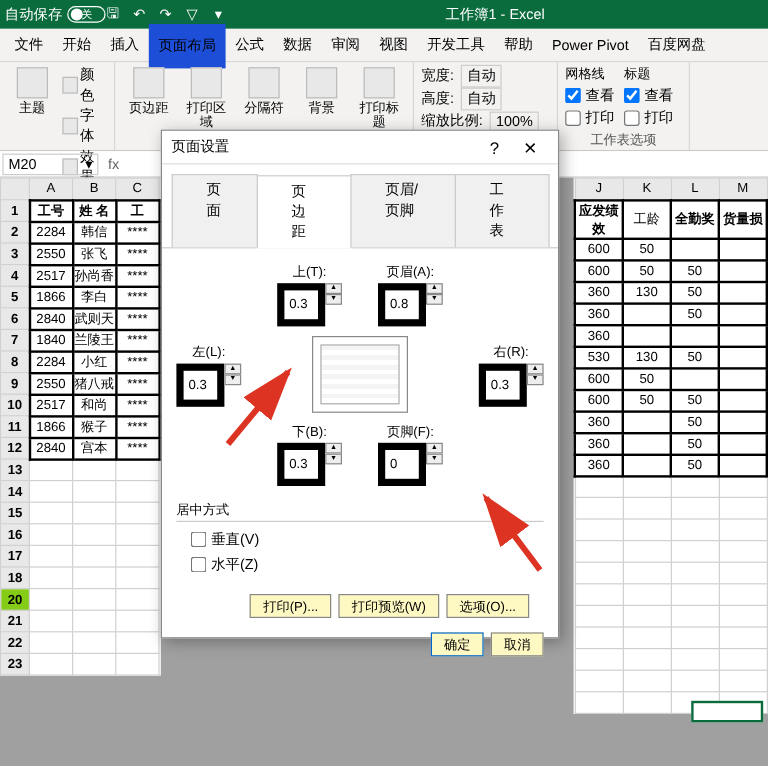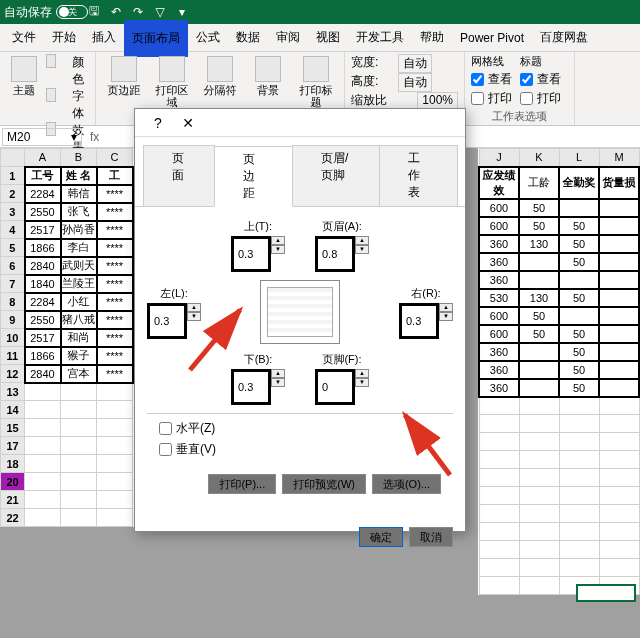--- a/index.html
+++ b/index.html
@@ -14,63 +14,63 @@
 .menubar{background:#f3f2f1;height:28px;display:flex;align-items:center;padding:0 4px;border-bottom:1px solid #d0d0d0}
 .menubar .tab{padding:0 8px;height:39px;display:flex;align-items:center;cursor:pointer}
 .menubar .tab.active{background:#1d4ed8;border-top:2px solid #0a6b3d}
 .ribbon{background:#f3f2f1;height:74px;display:flex;border-bottom:1px solid #c8c8c8}
 .ribbon-group{border-right:1px solid #d8d8d8;padding:2px 6px;display:flex;flex-direction:column;justify-content:space-between}
 .ribbon-group .label{font-size:11px;color:#555;text-align:center}
 .ribbon-btns{display:flex;gap:4px;align-items:flex-start}
 .bigbtn{width:44px;display:flex;flex-direction:column;align-items:center;gap:2px;cursor:pointer;padding:2px}
 .bigbtn .ic{width:26px;height:26px;background:#e8e8e8;border:1px solid #bbb}
 .bigbtn .tx{font-size:11px;text-align:center;line-height:1.1}
-.smrow{display:flex;gap:16px;font-size:11px}
+.smrow{display:flex;align-items:center;gap:2px;font-size:11px}
 .smrow .ic{width:14px;height:14px;background:#e8e8e8;border:1px solid #bbb}
 .cellref{height:22px;display:flex;align-items:center;border-bottom:1px solid #d0d0d0;background:#fff}
 .cellref .name{width:80px;border:1px solid #ccc;height:18px;margin:0 2px;padding:0 4px;display:flex;align-items:center}
 .cellref .fx{padding:0 6px;color:#666}
 .sheet{position:relative;background:#a0a0a0;height:490px}
 .grid{position:absolute;left:0;top:0;background:#fff}
 .grid table{border-collapse:collapse}
 .grid th,.grid td{border:1px solid #d0d0d0;height:18px;font-size:11px;text-align:center;background:#fff}
 .grid .colhdr th{background:#e8e8e8;font-weight:normal}
 .grid .rowhdr{background:#e8e8e8;width:24px}
-.grid .rowhdr.sel{background:#a21caf}
+.grid .rowhdr.sel{background:#84cc16}
 .grid .tblcell{border:2px solid #000}
 .rgrid{position:absolute;right:0;top:0;background:#fff}
 .rgrid table{border-collapse:collapse}
 .rgrid th,.rgrid td{border:1px solid #d0d0d0;height:18px;font-size:11px;text-align:center;background:#fff;width:40px}
 .rgrid .colhdr th{background:#e8e8e8;font-weight:normal}
 .rgrid .tblcell{border:2px solid #000}
 .greencell{position:absolute;right:4px;bottom:36px;width:60px;height:18px;border:2px solid #0a6b3d;background:#fff}
 .dialog{position:absolute;left:134px;top:108px;width:332px;height:424px;background:#fff;border:1px solid #888;box-shadow:3px 3px 12px rgba(0,0,0,.3)}
 .dlg-title{height:28px;display:flex;align-items:center;padding:0 8px;border-bottom:1px solid #ddd}
 .dlg-title .t{flex:1}
 .dlg-title .btn{width:30px;text-align:center;cursor:pointer;font-size:14px}
 .dlg-tabs{display:flex;border-bottom:1px solid #ccc;padding:8px 8px 0}
 .dlg-tabs .tb{padding:4px 28px;border:1px solid #ccc;border-bottom:none;background:#f0f0f0;cursor:pointer;margin-right:-1px}
 .dlg-tabs .tb.active{background:#fff;border-bottom:1px solid #fff;position:relative;top:1px}
 .dlg-body{padding:12px;position:relative;height:320px}
 .margin-row{display:flex;justify-content:center;gap:30px;margin-bottom:8px}
 .margin-col{display:flex;justify-content:space-between;align-items:center;margin:8px 0}
 .margin-item{display:flex;flex-direction:column;align-items:center;gap:2px}
 .margin-item label{font-size:11px}
 .spinner{display:flex}
-.spinner input{width:40px;height:36px;border:3px solid #000000;text-align:left;padding:0 4px;font-size:11px}
+.spinner input{width:40px;height:24px;border:6px solid #000000;text-align:left;padding:12px 4px;font-size:11px}
 .spinner .arr{width:14px;display:flex;flex-direction:column}
 .spinner .arr div{height:9px;border:1px solid #888;background:#eee;font-size:6px;line-height:6px;text-align:center;cursor:pointer}
 .preview{width:80px;height:64px;border:1px solid #888;background:#fff;position:relative;padding:6px}
 .preview .inner{border:1px solid #aaa;height:100%;background:repeating-linear-gradient(#f4f4f4 0,#f4f4f4 4px,#fff 4px,#fff 8px)}
 .fieldset-label{font-size:11px;margin-top:12px}
 .fieldset-line{border-top:1px solid #ccc;margin-top:2px;margin-bottom:6px}
 .chk{display:flex;align-items:center;gap:4px;margin:4px 0 4px 12px}
 .chk input{width:13px;height:13px}
 .dlg-btns{display:flex;justify-content:flex-end;gap:6px;padding:0 12px 10px}
-.dlg-btns button{height:20px;padding:0 10px;border:1px solid #888;background:#737373;cursor:pointer;font-size:11px}
+.dlg-btns button{height:20px;padding:0 10px;border:1px solid #888;background:#fef9c3;cursor:pointer;font-size:11px}
 .dlg-btns .primary{border:1px solid #0066cc}
 .arrow{position:absolute;pointer-events:none}
 .arrow svg{overflow:visible}
 </style>
 </head>
 <body>
 
 <div class="titlebar">
   <div class="autosave">
     <span>自动保存</span>
@@ -79,20 +79,21 @@
       </span>
     <span style="font-size:9px;margin-left:-24px;color:#fff">关</span>
   </div>
   <div class="qat">
     <span>🖫</span>
     <span>↶</span>
     <span>↷</span>
     <span>▽</span>
     <span>▾</span>
   </div>
+  <div class="doc">工作簿1 - Excel</div>
 </div>
 
 <div class="menubar">
   <div class="tab">文件</div>
   <div class="tab">开始</div>
   <div class="tab">插入</div>
   <div class="tab active">页面布局</div>
   <div class="tab">公式</div>
   <div class="tab">数据</div>
   <div class="tab">审阅</div>
@@ -300,20 +301,26 @@
             <td></td>
             <td></td>
           </tr>
           <tr>
             <th class="rowhdr">15</th>
             <td></td>
             <td></td>
             <td></td>
           </tr>
           <tr>
+            <th class="rowhdr">16</th>
+            <td></td>
+            <td></td>
+            <td></td>
+          </tr>
+          <tr>
             <th class="rowhdr">17</th>
             <td></td>
             <td></td>
             <td></td>
           </tr>
           <tr>
             <th class="rowhdr">18</th>
             <td></td>
             <td></td>
             <td></td>
@@ -325,20 +332,26 @@
             <td></td>
           </tr>
           <tr>
             <th class="rowhdr">21</th>
             <td></td>
             <td></td>
             <td></td>
           </tr>
           <tr>
             <th class="rowhdr">22</th>
+            <td></td>
+            <td></td>
+            <td></td>
+          </tr>
+          <tr>
+            <th class="rowhdr">23</th>
             <td></td>
             <td></td>
             <td></td>
           </tr>
         </tbody>
       </table>
   </div>
   <div class="rgrid">
     <table id="rgrid">
         <tbody>
@@ -487,20 +500,21 @@
             <td></td>
           </tr>
         </tbody>
       </table>
   </div>
   <div class="greencell"></div>
 </div>
 
 <div class="dialog">
   <div class="dlg-title">
+    <div class="t">页面设置</div>
     <div class="btn">?</div>
     <div class="btn">✕</div>
   </div>
   <div class="dlg-tabs">
     <div class="tb">页面</div>
     <div class="tb active">页边距</div>
     <div class="tb">页眉/页脚</div>
     <div class="tb">工作表</div>
   </div>
   <div class="dlg-body">
@@ -566,28 +580,29 @@
         <label>页脚(F):</label>
         <div class="spinner">
             <input value="0" style="">
             <div class="arr">
               <div>▲</div>
               <div>▼</div>
             </div>
           </div>
       </div>
     </div>
+    <div class="fieldset-label">居中方式</div>
     <div class="fieldset-line"></div>
     <div class="chk">
         <input type="checkbox" style="">
-        <span>水平(Z)</span>
+        <span>垂直(V)</span>
       </div>
     <div class="chk">
         <input type="checkbox" style="">
-        <span>垂直(V)</span>
+        <span>水平(Z)</span>
       </div>
     <div class="dlg-btns" style="margin-top:16px">
       <button>打印(P)...</button>
       <button>打印预览(W)</button>
       <button>选项(O)...</button>
     </div>
   </div>
   <div class="dlg-btns">
     <button class="primary">确定</button>
     <button>取消</button>

